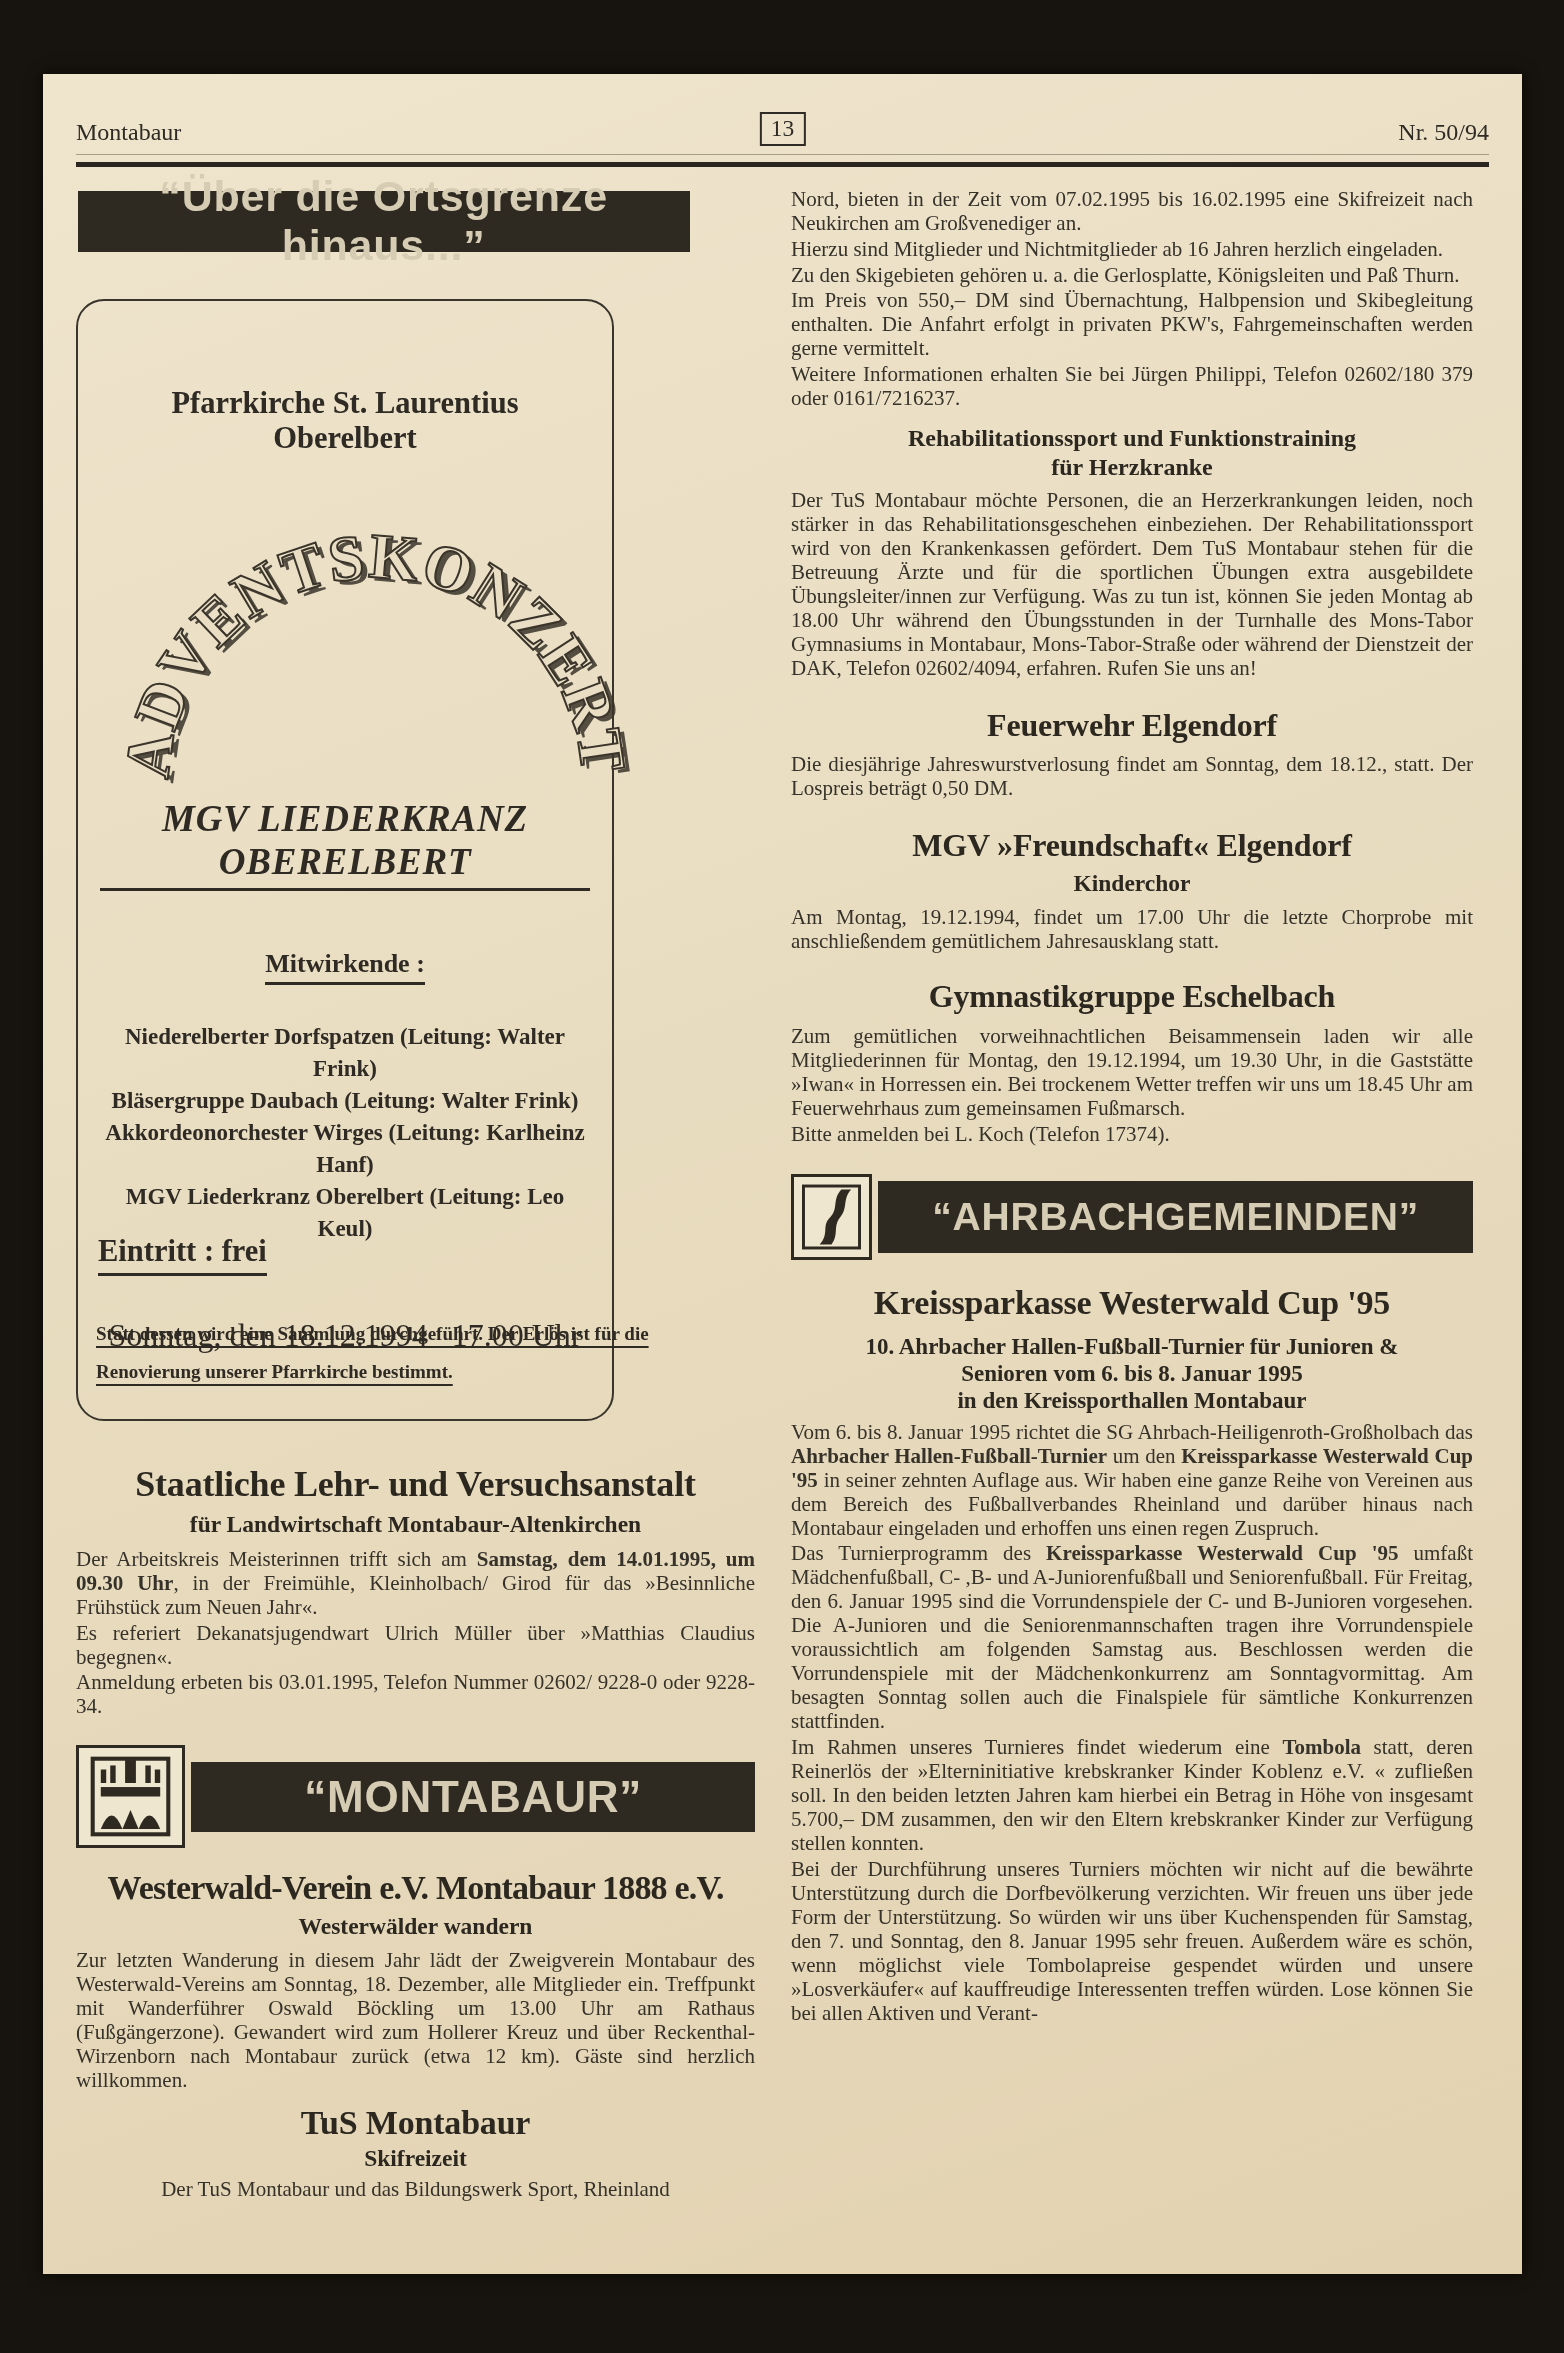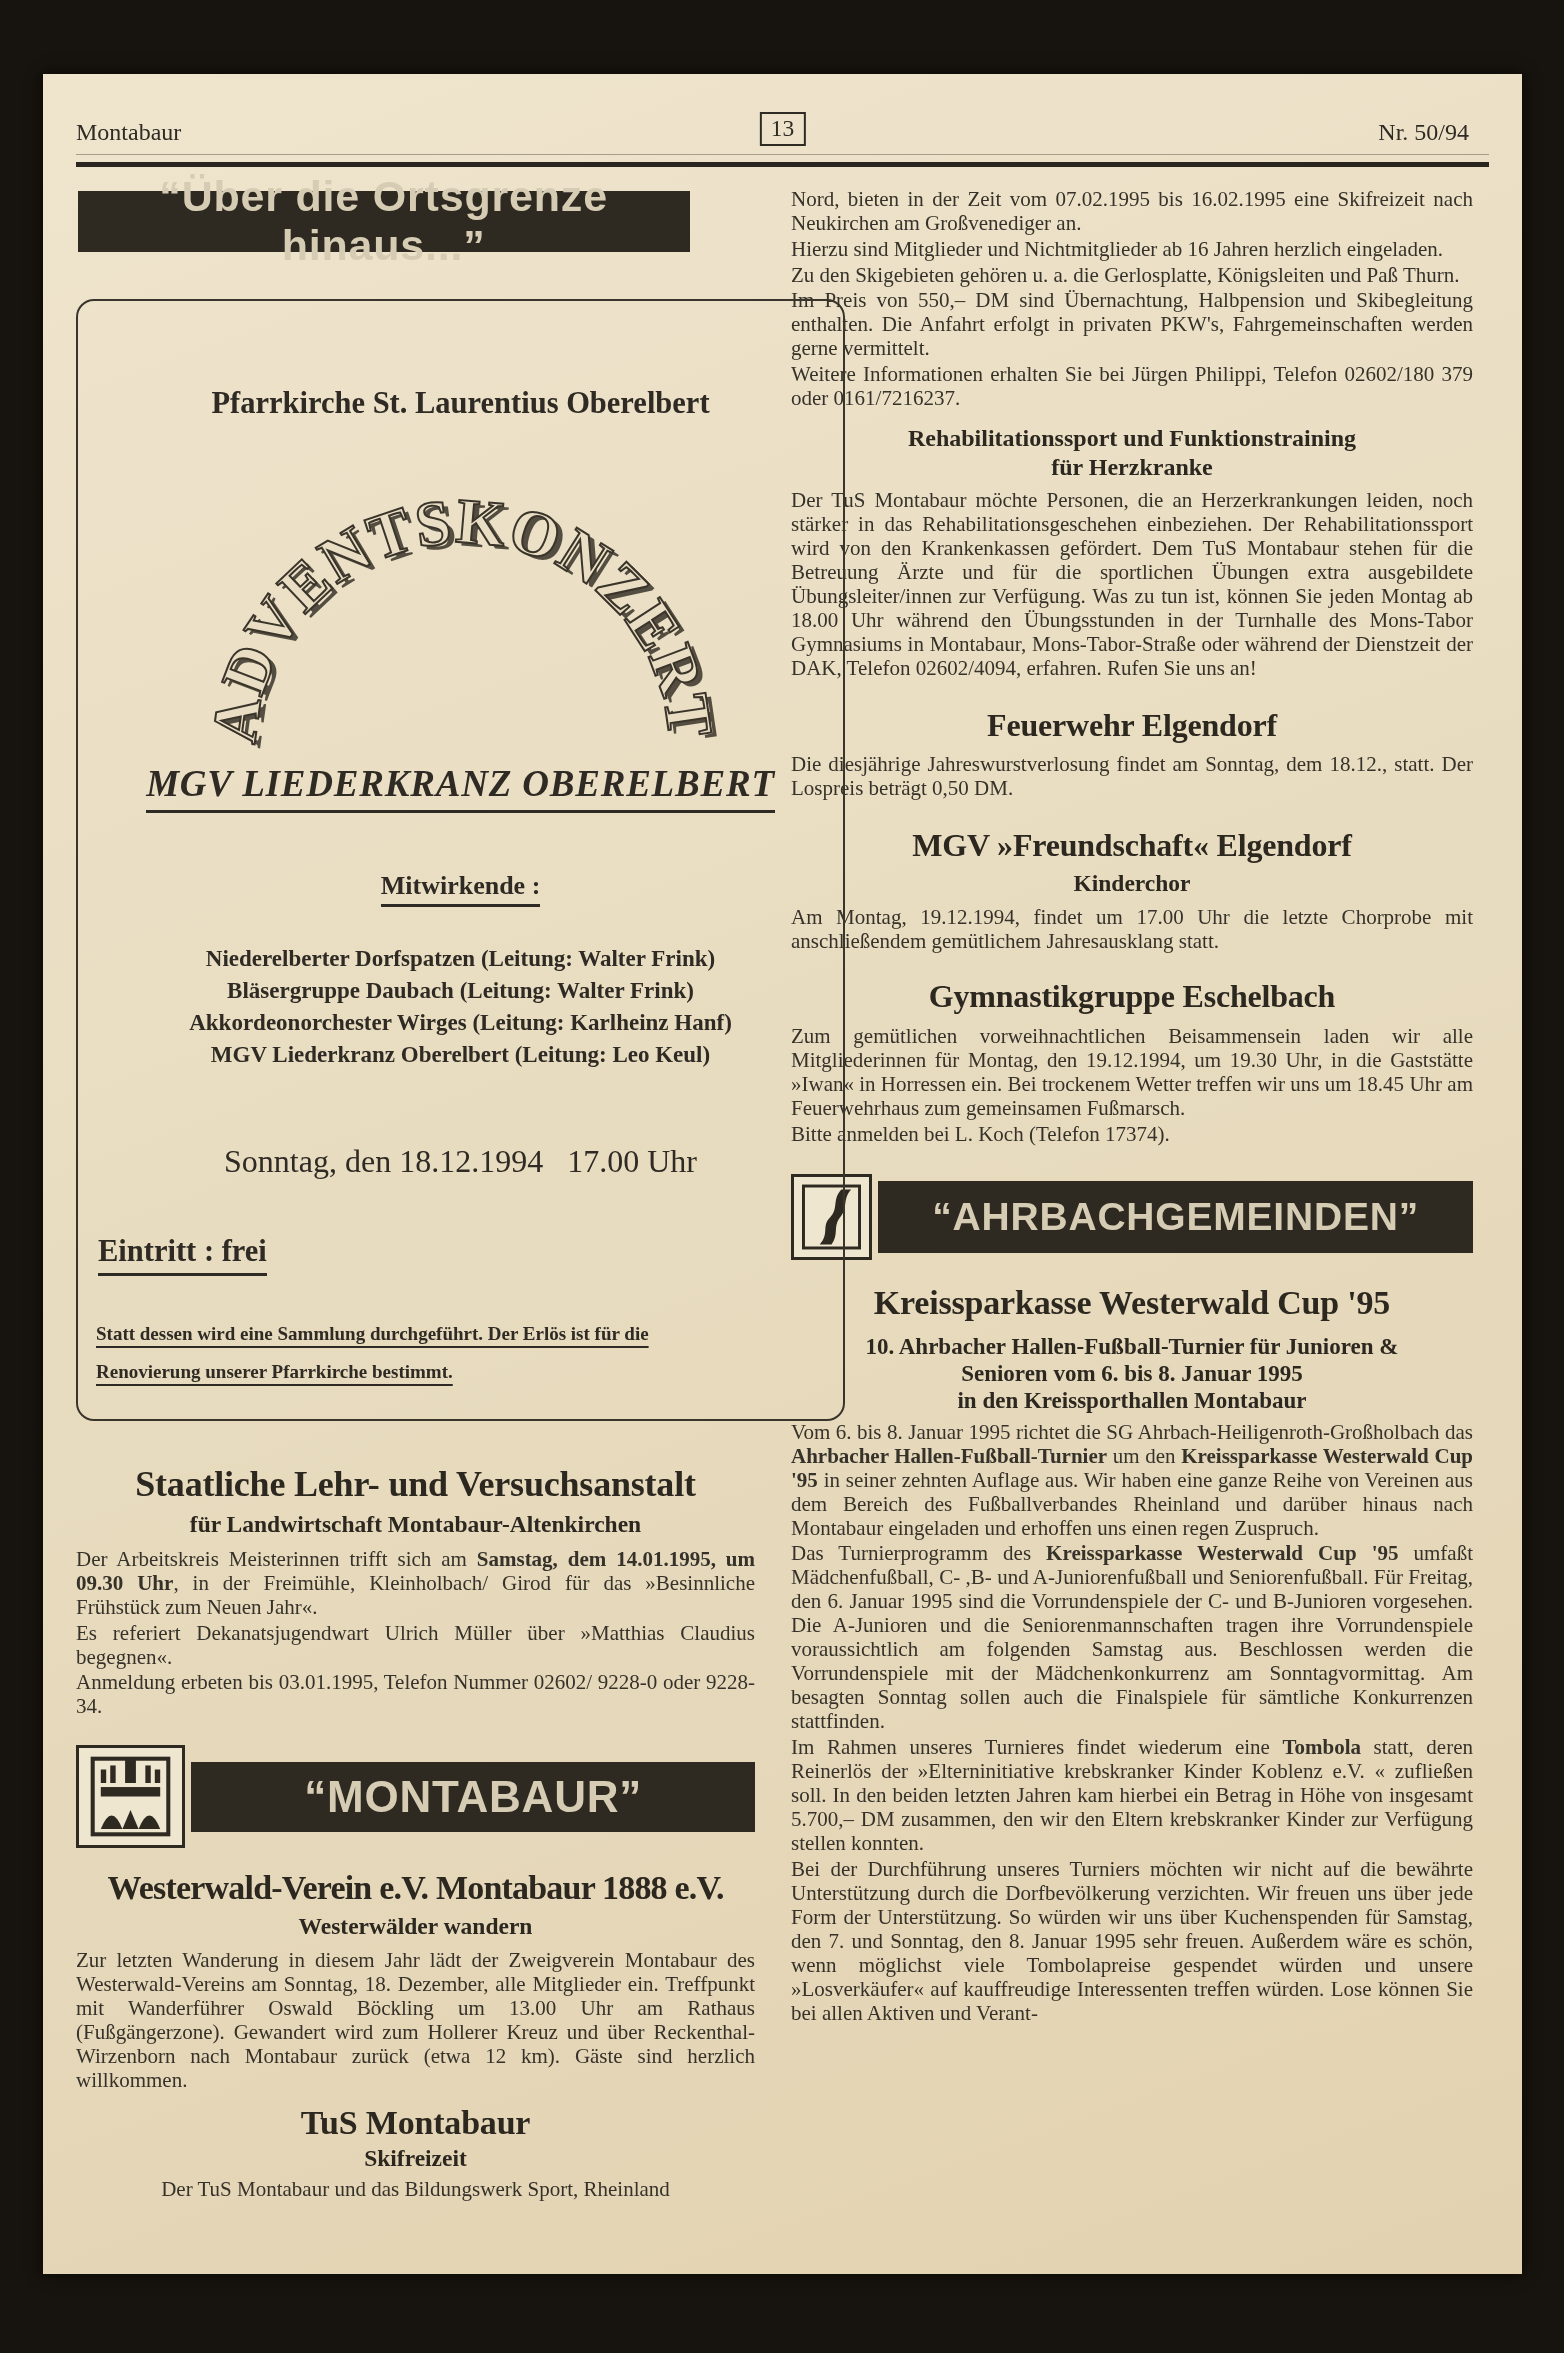--- a/index.html
+++ b/index.html
@@ -12,21 +12,21 @@
   }
   .paper{
     position:absolute;left:43px;top:74px;width:1479px;height:2200px;
     background:linear-gradient(160deg,#efe5cd 0%,#e8dcc0 45%,#e2d2b1 100%);
     box-shadow:0 0 14px rgba(0,0,0,.65);
     overflow:hidden;
   }
   
   .masthead{
     display:flex;align-items:flex-end;justify-content:space-between;
-    padding:45px 53px 0 33px;font-size:24px;color:#2f2b24;position:relative;text-align:right;
+    padding:45px 33px 0 33px;font-size:24px;color:#2f2b24;position:relative;text-align:right;
   }
   .masthead .pno{
     position:absolute;left:50%;transform:translateX(-50%);
     border:2.3px solid #2f2b24;padding:0.8px 9.4px 2.3px;font-size:23.5px;background:transparent;
   }
   .rule-thin{height:1.6px;background:#6b6456;margin:7.8px 33px 0 33px;opacity:.55;}
   .rule-thick{height:5.5px;background:#2a251e;margin:6.3px 33px 0 33px;}
   
   .cols{display:flex;gap:36px;padding:20.3px 41px 0 33px;}
   .col-l{width:679px;flex:0 0 679px;}
@@ -41,22 +41,22 @@
     font-family:"Liberation Sans","DejaVu Sans",sans-serif;
     font-weight:700;text-align:center;
     display:flex;align-items:center;justify-content:center;
     letter-spacing:0.8px;
   }
   .banner-ortsgrenze{width:612px;height:61px;font-size:43px;margin:3.1px 0 0 1.6px;}
   .banner-row{display:flex;align-items:center;gap:6.3px;}
   .logo-box{background:#efe6cf;border:3.1px solid #2e2921;display:flex;align-items:center;justify-content:center;}
   
   .concert-box{
-    margin-top:47px;width:769px;height:1122px;box-sizing:border-box;
-    border:2.3px solid #3a352c;border-radius:18px;
+    margin-top:47px;width:538px;height:1122px;box-sizing:border-box;
+    border:2.3px solid #3a352c;border-radius:28px;
     padding:85px 22px 0 22px;text-align:center;position:relative;
   }
   .concert-title{font-size:30.5px;font-weight:700;color:#2f2b24;}
   .arch-wrap{margin:17px auto 0 auto;width:548px;height:315px;}
   .choir-name{
     display:inline-block;margin-top:9.4px;font-style:italic;font-size:37px;font-weight:700;
     letter-spacing:0.8px;border-bottom:3.9px solid #2f2b24;padding-bottom:4.7px;color:#2f2b24;
   }
   .mitwirkende{
     display:inline-block;margin-top:58px;font-size:26px;font-weight:700;

